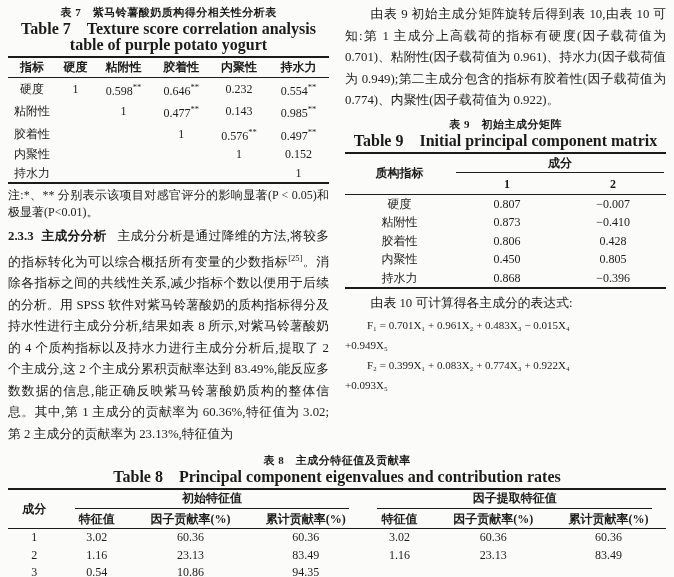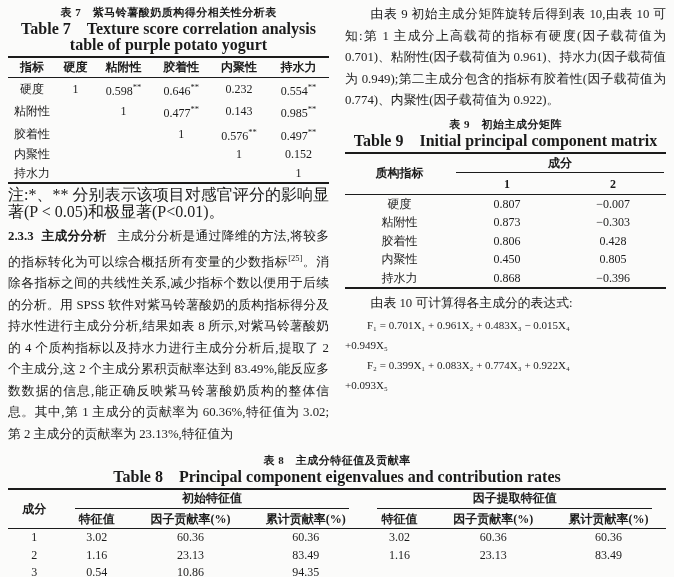--- a/index.html
+++ b/index.html
@@ -30,21 +30,21 @@
   }
   table.sci thead th{font-weight:bold;}
   table.sci thead.simple th{border-bottom:1px solid var(--ink);}
   .hdr-bottom{border-bottom:1.4px solid var(--ink);}
   tr.subhdr th{border-bottom:1.4px solid var(--ink);}
   th.group{padding:1px 0 0 0;}
   th.group .grp{border-bottom:1px solid var(--ink);padding-bottom:2px;}
   th.group .grp.gap{margin:0 12px;}
   td sup,.para sup{font-size:8.5px;}
 
-  .note{font-size:16px;line-height:16.5px;text-align:justify;margin-top:3px;}
+  .note{font-size:12px;line-height:16.5px;text-align:justify;margin-top:3px;}
   .para{font-size:12.8px;line-height:21.5px;text-align:justify;margin:0;}
   .para.indent{text-indent:2em;}
   .sec-head{font-weight:bold;margin-right:.85em;}
   .sec-head.num{margin-right:.6em;}
   .mt6{margin-top:6px;}
   .mt4{margin-top:4px;}
 
   .formula{font-size:11px;line-height:20px;}
   .formula .l1{text-indent:2em;}
   .formula .l2{text-indent:0;}
@@ -163,21 +163,21 @@
         </thead>
         <tbody>
             <tr>
               <td>硬度</td>
               <td>0.807</td>
               <td>−0.007</td>
             </tr>
             <tr>
               <td>粘附性</td>
               <td>0.873</td>
-              <td>−0.303</td>
+              <td>−0.410</td>
             </tr>
             <tr>
               <td>胶着性</td>
               <td>0.806</td>
               <td>0.428</td>
             </tr>
             <tr>
               <td>内聚性</td>
               <td>0.450</td>
               <td>0.805</td>

